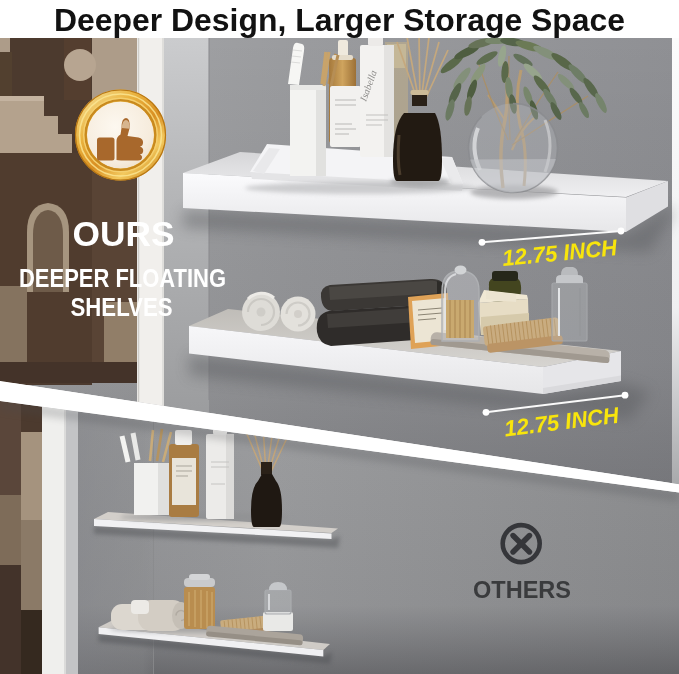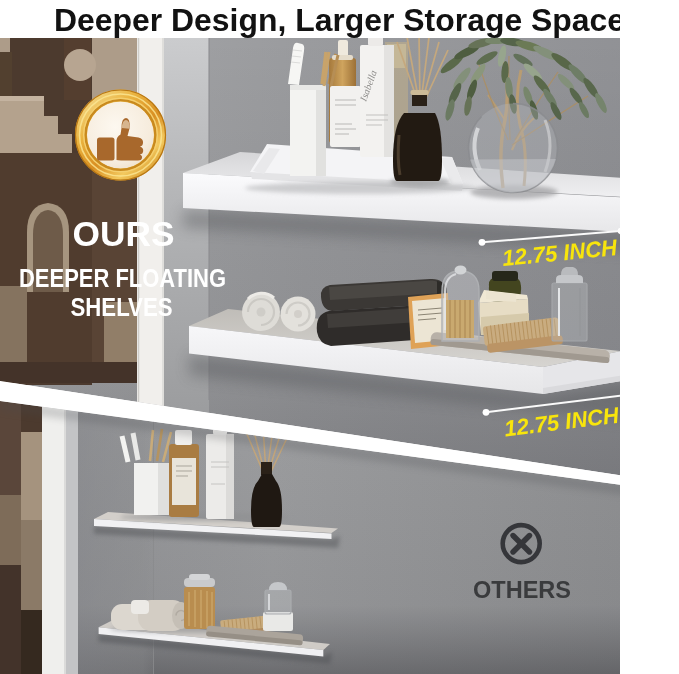--- a/index.html
+++ b/index.html
@@ -1,16 +1,16 @@
 <!DOCTYPE html>
 <html><head>
 <meta charset="utf-8">
 <style>
 html,body{margin:0;padding:0;background:#fff;}
-#stage{width:620px;height:674px;position:relative;overflow:hidden;font-family:"Liberation Sans",sans-serif;}
+#stage{width:679px;height:674px;position:relative;overflow:hidden;font-family:"Liberation Sans",sans-serif;}
 svg{display:block;}
 </style>
 </head>
 <body>
 <div id="stage">
 <svg width="679" height="674" viewBox="0 0 679 674">
 <defs>
 <linearGradient id="wallTop" x1="0" y1="0" x2="1" y2="0">
  <stop offset="0" stop-color="#a7a8aa"></stop>
           <stop offset="0.45" stop-color="#9a9b9e"></stop>

